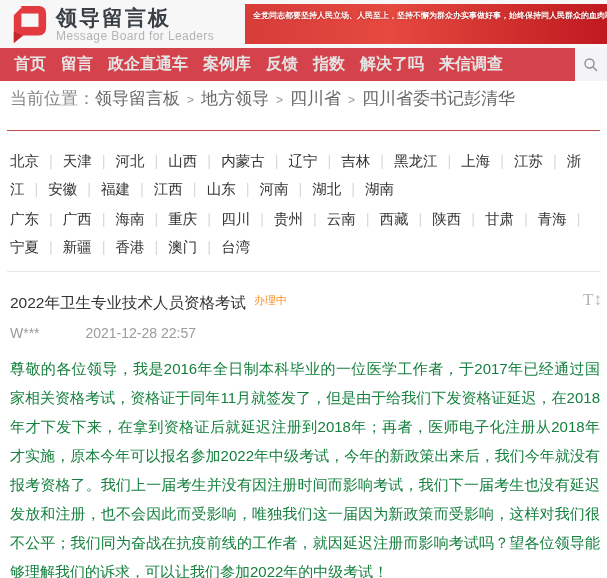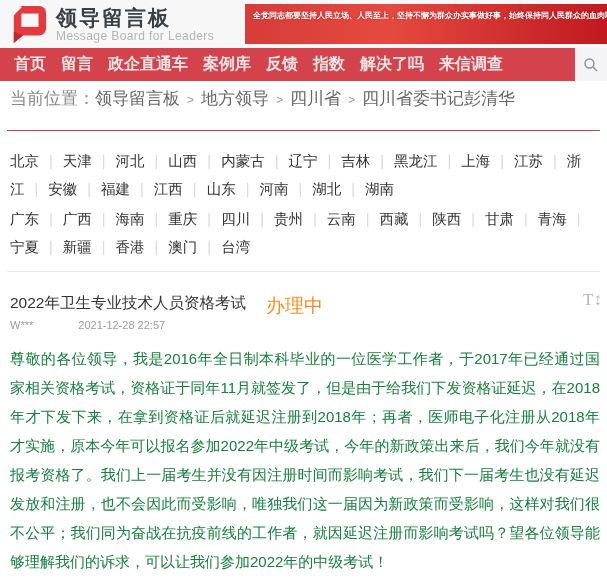--- a/index.html
+++ b/index.html
@@ -33,26 +33,26 @@
   
   .regions { margin:4px 7px; padding:10px 0 8px 3px; border-bottom:1px solid #e8e8e8; }
   .region-group { line-height:28px; font-size:14.5px; margin:2px 0; }
   .region { color:#333; text-decoration:none; cursor:pointer; }
   .region + .region::before { content:"|"; color:#d9d9d9; margin:0 10px; font-weight:normal; }
 
   
   .message { margin:0 7px; padding:17px 0 0 3px; position:relative; }
   .title-row { display:flex; }
   .msg-title { font-size:15.5px; color:#333; }
-  .msg-status { color:#fa8c1e; font-size:19px; margin-left:20px; }
+  .msg-status { color:#fa8c1e; font-size:11px; margin-left:8px; }
   .tag { margin-left:10px; font-size:12px; color:#999; border:1px solid #c9c9c9; border-radius:3px;
          padding:1px 8px; line-height:16px; }
   .font-size-ctrl { position:absolute; right:-2px; top:14px; color:#b5b5b5; font-size:17px;
                     font-family:"Liberation Serif","DejaVu Serif",serif; cursor:pointer; }
-  .author-row { font-size:11px; color:#9b9b9b; }
+  .author-row { margin-top:11px; font-size:14px; color:#9b9b9b; }
   .author-row .date { margin-left:42px; }
   .msg-body { margin-top:13px; font-size:15px; color:#15803d; line-height:29px; text-align:justify; }
 </style>
 </head>
 <body>
 
 <div class="page">
 
   <div class="header">
     <div class="logo">

